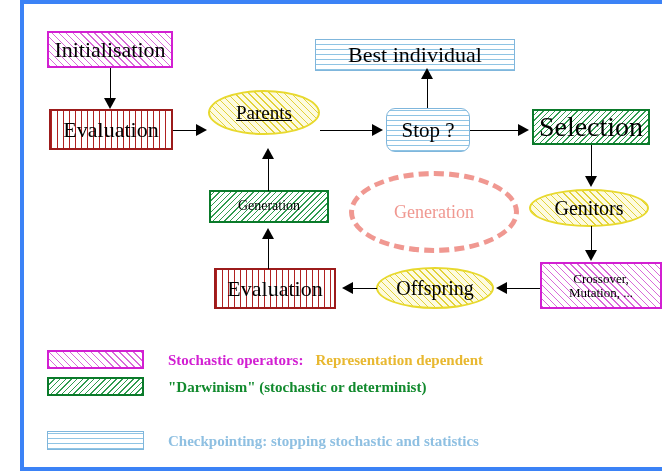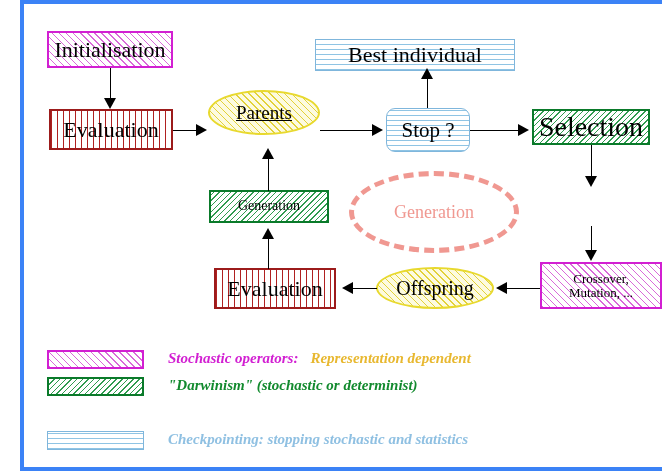--- a/index.html
+++ b/index.html
@@ -67,21 +67,21 @@
   
   .line{position:absolute;background:#000000;}
   .hline{height:1px;}
   .vline{width:1px;}
   .arrow{position:absolute;width:0;height:0;}
   .arrow-right{border-top:6px solid transparent;border-bottom:6px solid transparent;border-left:11px solid #000;}
   .arrow-left{border-top:6px solid transparent;border-bottom:6px solid transparent;border-right:11px solid #000;}
   .arrow-down{border-left:6px solid transparent;border-right:6px solid transparent;border-top:11px solid #000;}
   .arrow-up{border-left:6px solid transparent;border-right:6px solid transparent;border-bottom:11px solid #000;}
   
-  .legend-row{position:absolute;display:flex;align-items:flex-start;font-style:italic;}
+  .legend-row{position:absolute;display:flex;align-items:flex-end;}
   .swatch{width:97px;height:19px;box-sizing:border-box;}
   .legend-text{margin-left:24px;white-space:nowrap;font-family:"Liberation Serif",serif;font-weight:bold;font-size:15px;}
   .t-magenta{color:#d21fd2;}
   .t-gold{color:#e8b830;}
   .t-green{color:#128a2e;}
   .t-red{color:#cc1111;}
   .t-blue{color:#8fc0e2;}
 </style>
 </head>
 <body>
@@ -93,20 +93,21 @@
   <div class="node fill-red" style="left:25px;top:105px;width:124px;height:41px;font-size:22px;">Evaluation</div>
 
   <div class="node fill-yellow ellipse" style="left:184px;top:86px;width:112px;height:45px;font-size:19px;text-decoration:underline;">Parents</div>
 
   <div class="node fill-blue rounded" style="left:362px;top:104px;width:84px;height:44px;font-size:21px;">Stop ?</div>
 
   <div class="node fill-blue" style="left:291px;top:35px;width:200px;height:32px;font-size:22px;">Best individual</div>
 
   <div class="node fill-green" style="left:508px;top:105px;width:118px;height:36px;font-size:28px;">Selection</div>
 
+  <div class="node fill-yellow ellipse" style="left:505px;top:185px;width:120px;height:38px;font-size:20px;">Genitors</div>
 
   <div class="node fill-magenta" style="left:516px;top:258px;width:122px;height:47px;font-size:13px;">Crossover,
 Mutation, ...</div>
 
   <div class="node fill-yellow ellipse" style="left:352px;top:263px;width:118px;height:42px;font-size:20px;">Offspring</div>
 
   <div class="node fill-red" style="left:190px;top:264px;width:122px;height:41px;font-size:22px;">Evaluation</div>
 
   <div class="node fill-green" style="left:185px;top:186px;width:120px;height:33px;font-size:14px;">Generation</div>
 

